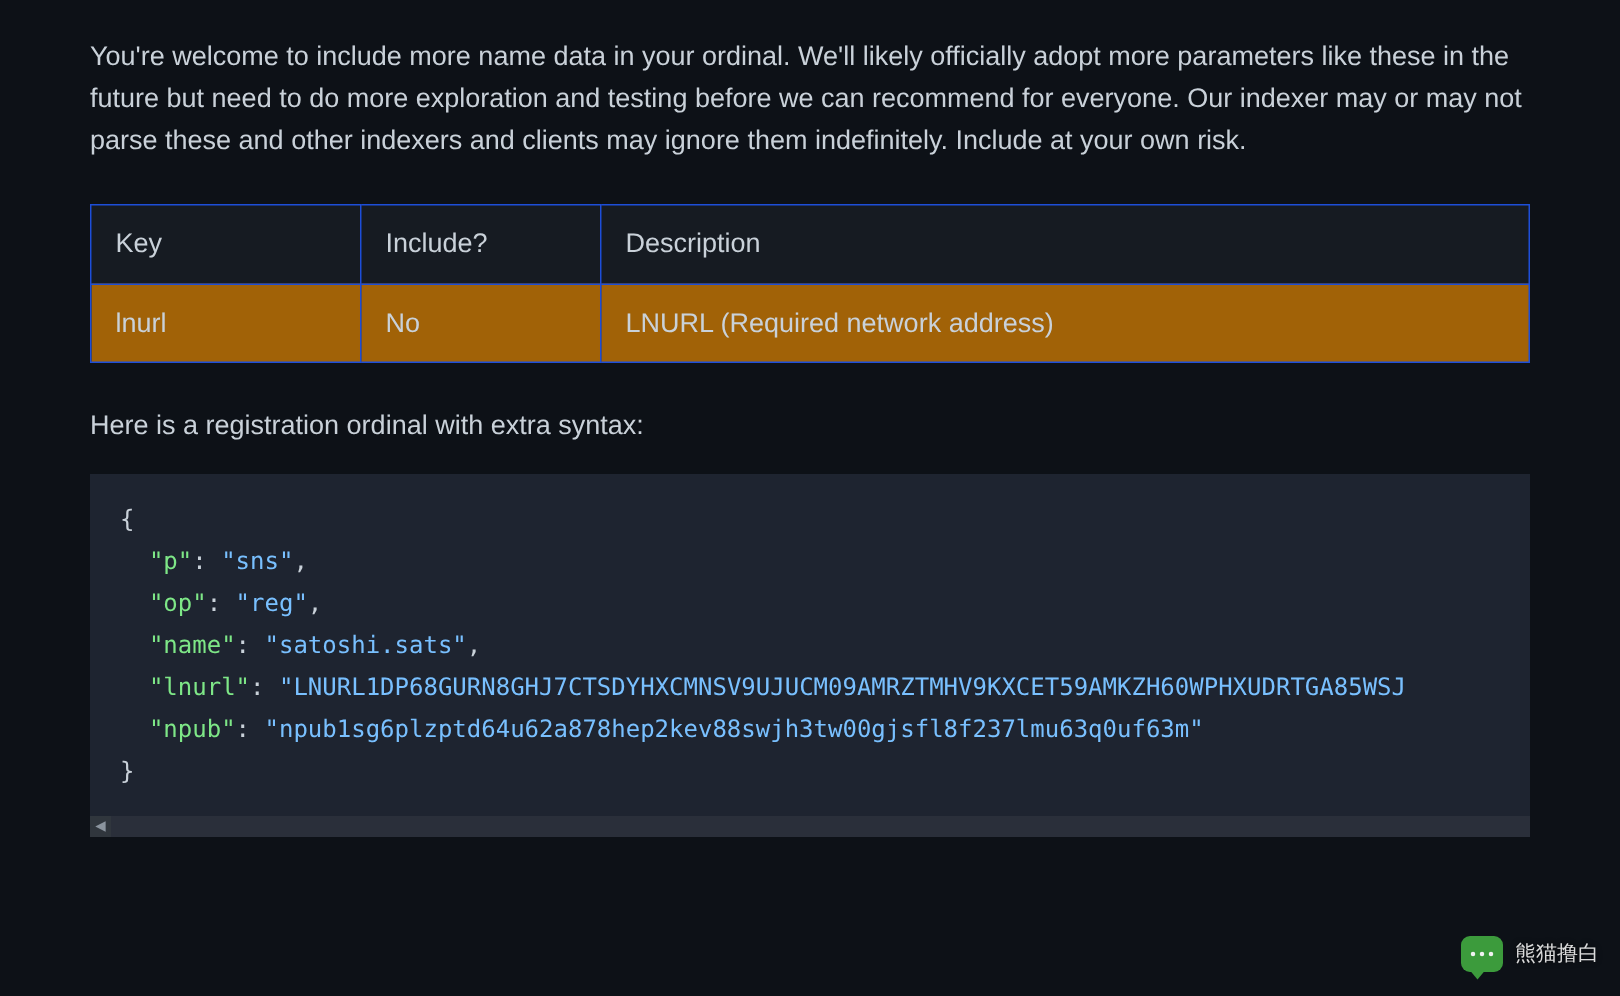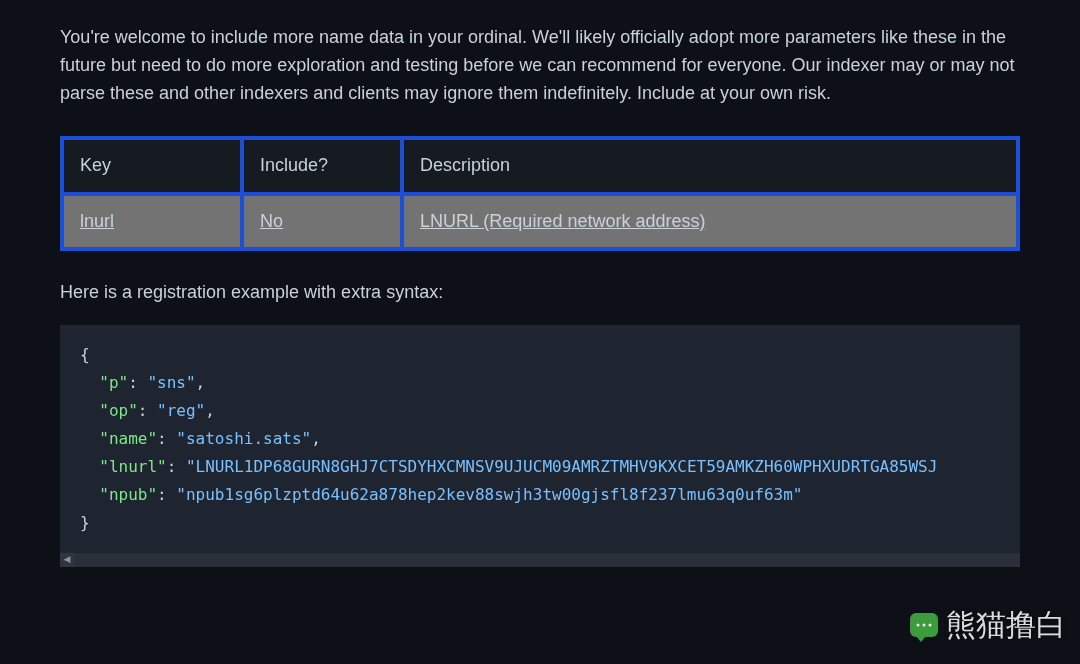--- a/index.html
+++ b/index.html
@@ -30,32 +30,31 @@
     margin-top: 18px;
     margin-bottom: 28px;
     table-layout: fixed;
   }
   table.spec col.c-key { width: 180px; }
   table.spec col.c-req { width: 160px; }
   table.spec col.c-desc { width: auto; }
   table.spec th, table.spec td {
     text-align: left;
     padding: 12px 16px;
-    border: 4px solid #1d4ed8;
+    border: 1px solid #1d4ed8;
     font-weight: 400;
   }
   table.spec thead th {
     background: #161b22;
     color: #c9d1d9;
     font-weight: 500;
   }
   table.spec tbody td {
-    background: #737373;
+    background: #a16207;
     color: #c9d1d9;
-    text-decoration: underline;
   }
   .example-label {
     margin: 4px 0 18px 0;
     color: #c9d1d9;
   }
   .code-outer {
     position: relative;
   }
   .code-block {
     background: #1e2430;
@@ -96,21 +95,21 @@
   }
   .watermark {
     position: absolute;
     right: 14px;
     bottom: 16px;
     display: flex;
     align-items: center;
     gap: 8px;
     opacity: 0.95;
     color: #e6e6e6;
-    font-size: 30px;
+    font-size: 14px;
     font-weight: 500;
     text-shadow: 0 0 4px rgba(0,0,0,0.8);
   }
   .watermark .bubble {
     width: 28px;
     height: 24px;
     border-radius: 6px;
     background: #3fa33f;
     position: relative;
   }
@@ -160,21 +159,21 @@
     </thead>
     <tbody>
       <tr>
         <td>lnurl</td>
         <td>No</td>
         <td>LNURL (Required network address)</td>
       </tr>
     </tbody>
   </table>
 
-  <p class="example-label">Here is a registration example with extra syntax:</p>
+  <p class="example-label">Here is a registration ordinal with extra syntax:</p>
 
   <div class="code-outer">
     <div class="code-block" id="code-block"><span class="tok-punc">{</span>
   <span class="tok-key">"p"</span><span class="tok-punc">: </span><span class="tok-str">"sns"</span><span class="tok-punc">,</span>
   <span class="tok-key">"op"</span><span class="tok-punc">: </span><span class="tok-str">"reg"</span><span class="tok-punc">,</span>
   <span class="tok-key">"name"</span><span class="tok-punc">: </span><span class="tok-str">"satoshi.sats"</span><span class="tok-punc">,</span>
   <span class="tok-key">"lnurl"</span><span class="tok-punc">: </span><span class="tok-str">"LNURL1DP68GURN8GHJ7CTSDYHXCMNSV9UJUCM09AMRZTMHV9KXCET59AMKZH60WPHXUDRTGA85WSJ</span>
   <span class="tok-key">"npub"</span><span class="tok-punc">: </span><span class="tok-str">"npub1sg6plzptd64u62a878hep2kev88swjh3tw00gjsfl8f237lmu63q0uf63m"</span>
 <span class="tok-punc">}</span></div>
     <div class="hscroll">

